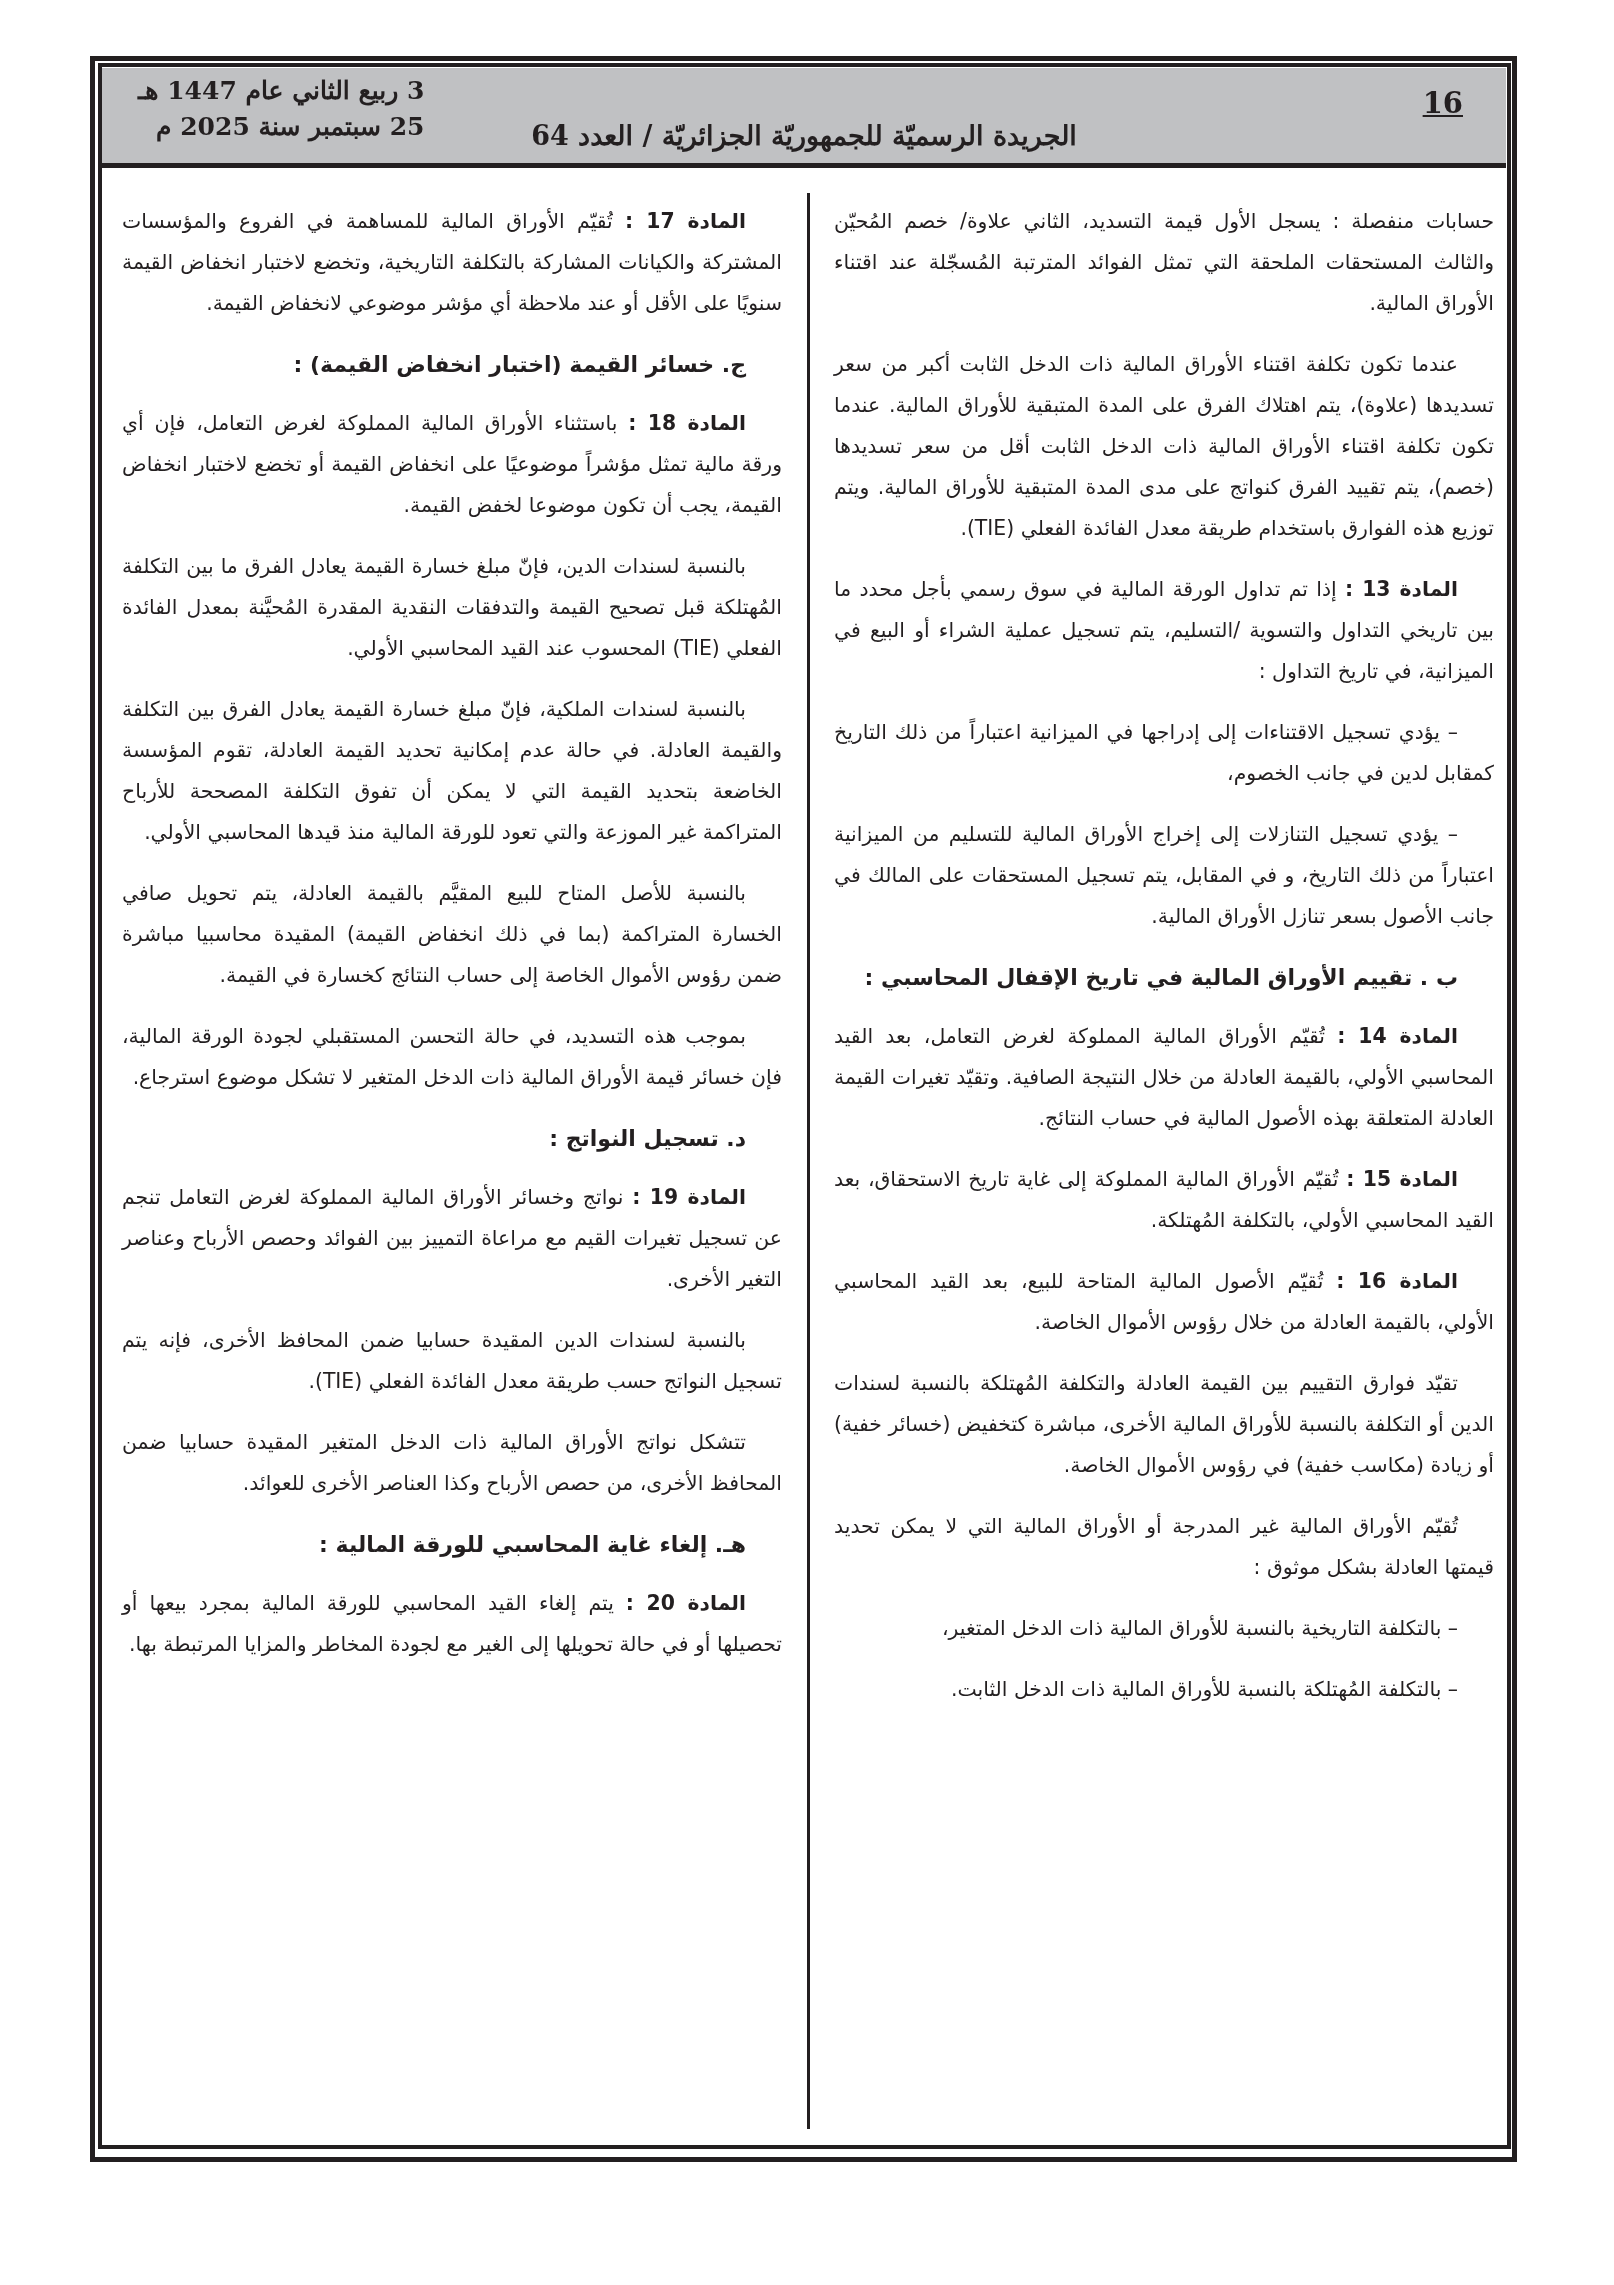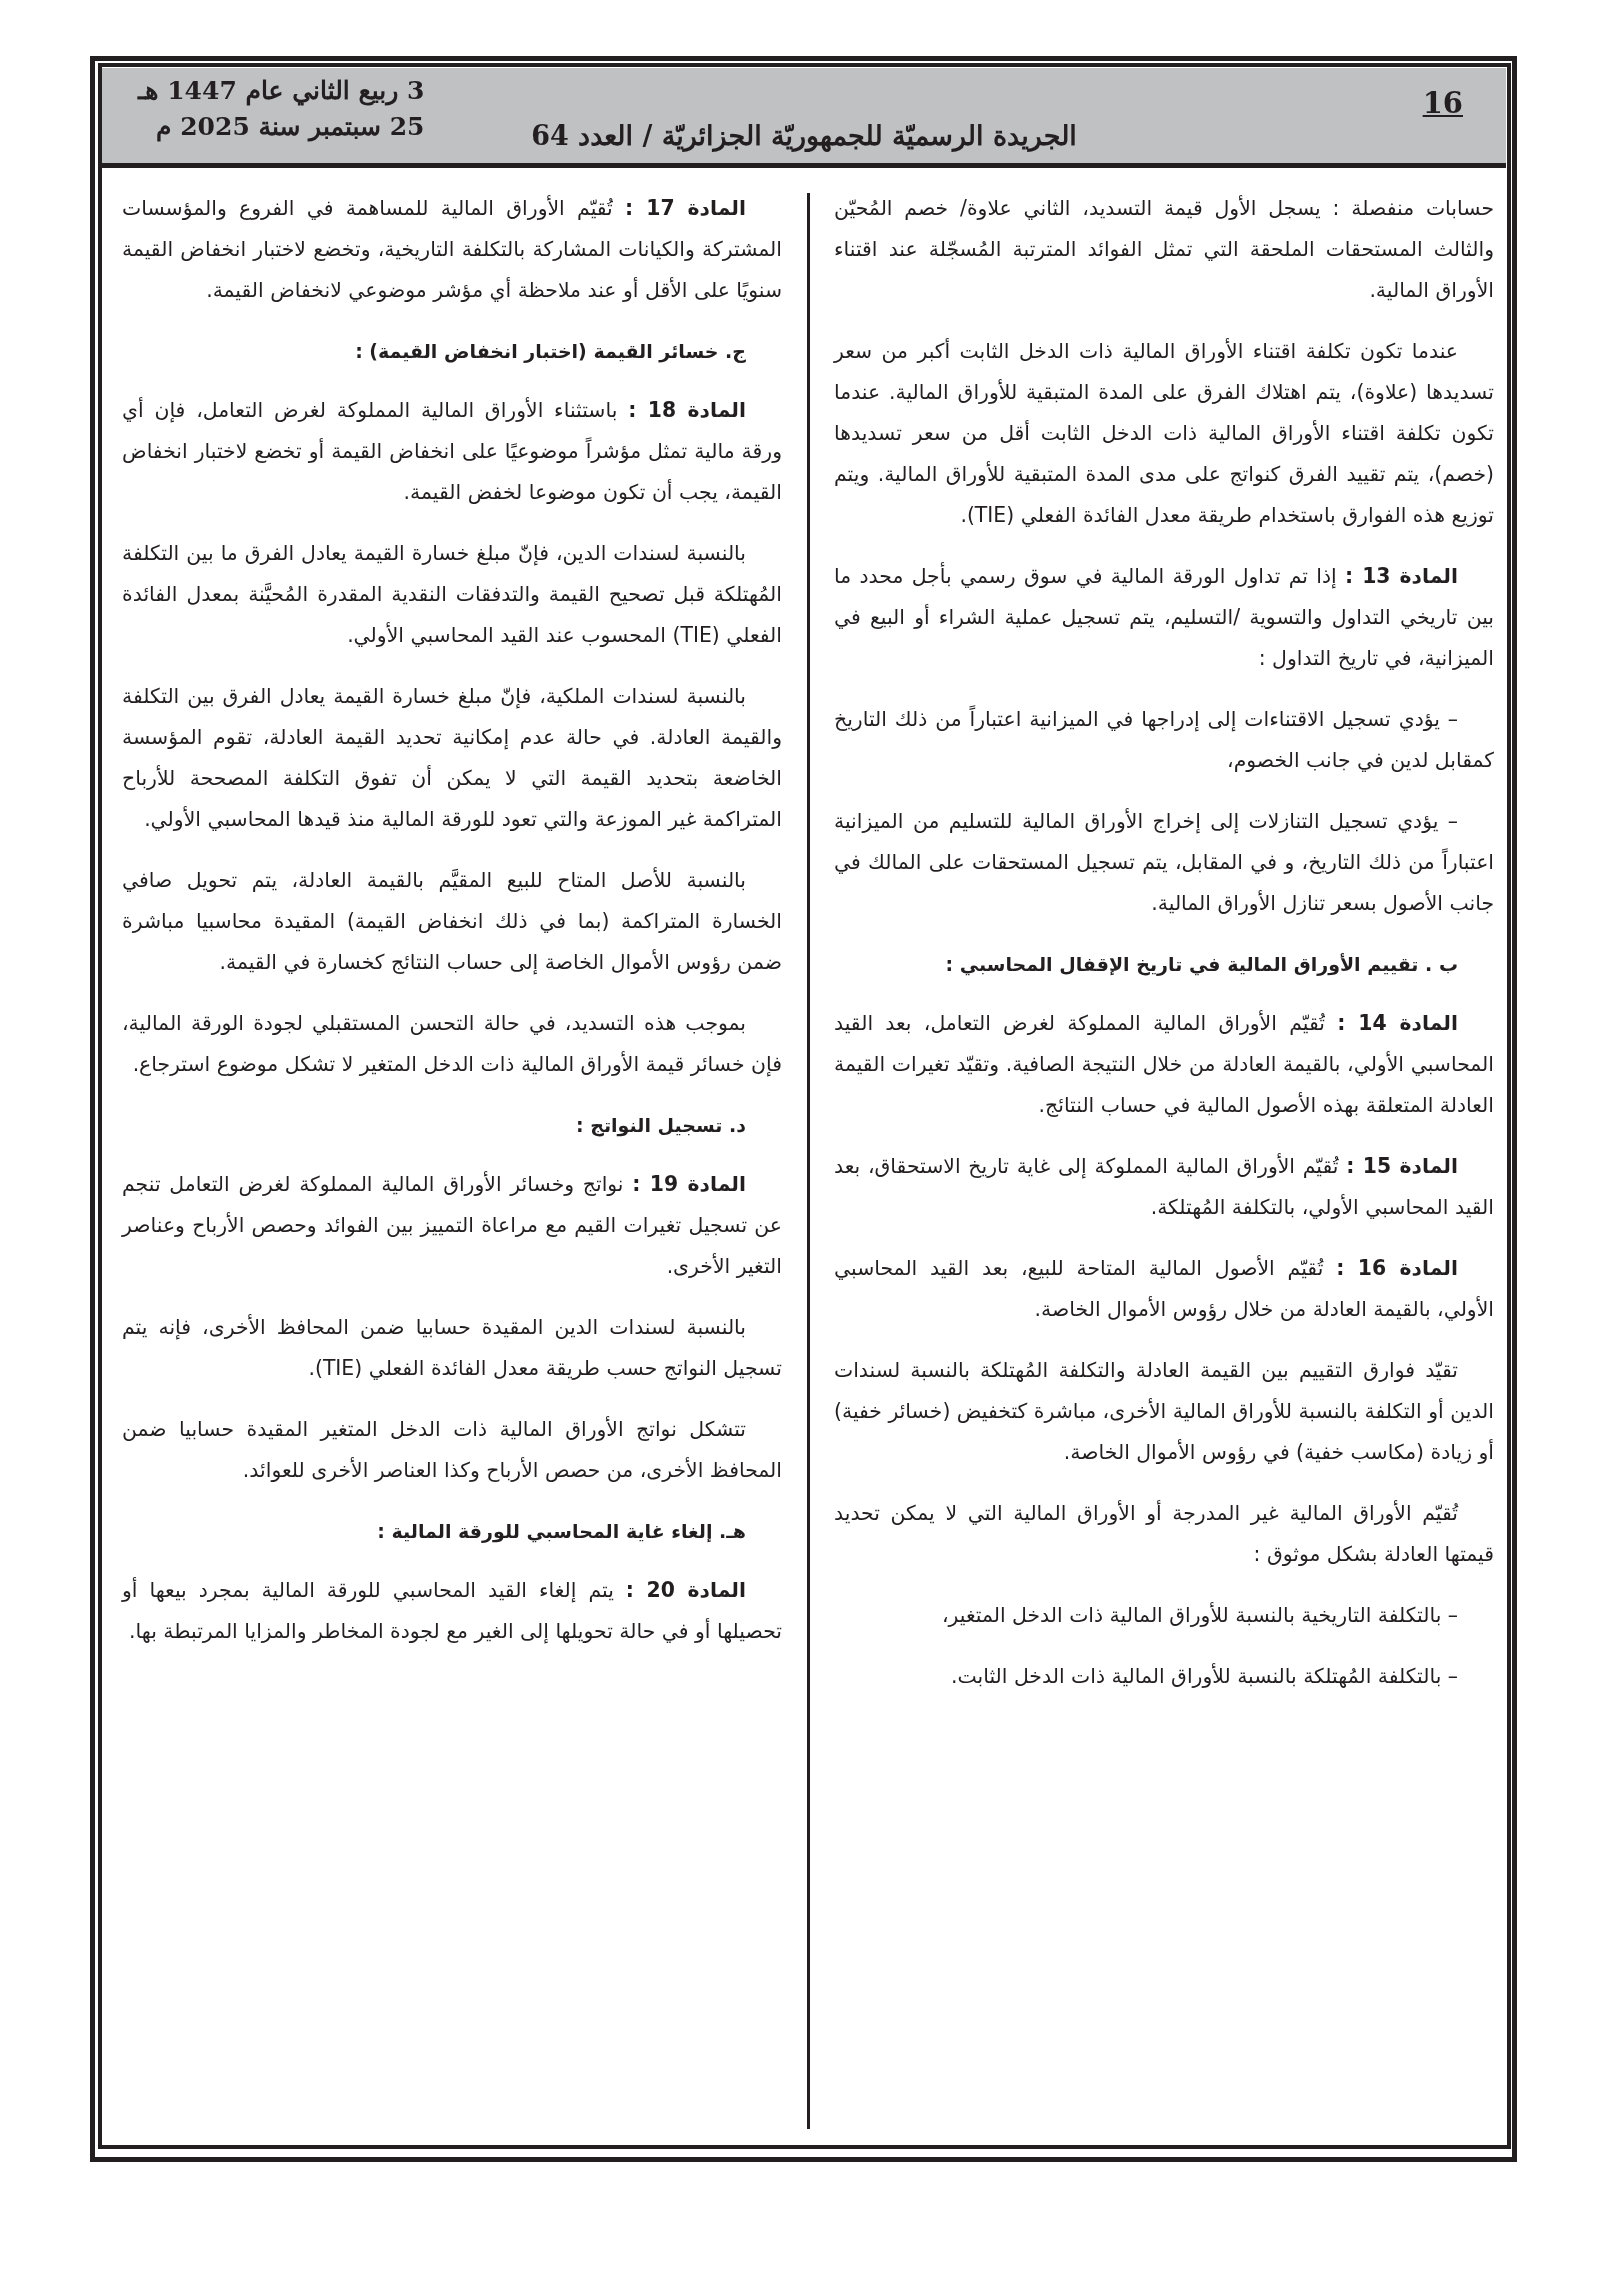--- a/index.html
+++ b/index.html
@@ -21,24 +21,24 @@
   .hdr-title { position:absolute; left:0; right:0; top:20px; text-align:center; font-size:27px;margin-top:32px; }
   .hdr-date { position:absolute; left:36px; top:5.4px; font-size:25px; line-height:36px; text-align:right; }
   .divider { position:absolute; left:807px; top:193px; width:2.7px; height:1936px; background:#231f20; }
   .col {
     position:absolute; top:185px; width:660px;
     font-family:"DejaVu Sans", sans-serif; font-size:20.4px; line-height:41px;
     color:#231f20; text-align:justify; text-align-last:right;
   }
   .col-right { left:834px; }
   .col-left { left:122px; }
-  .p { margin:3px 0 20px 0; text-indent:0; }
+  .p { margin:16px 0 20px 0; text-indent:0; }
   .p.ind { text-indent:36px; }
   .lbl { font-weight:bold; }
-  .h { font-weight:bold; font-size:19px; margin:0 0 18px 0; padding-right:36px; }
+  .h { font-weight:bold; font-size:22px; margin:0 0 18px 0; padding-right:36px; }
   .bul { margin:0 0 20px 0; padding-right:0; text-indent:36px; }
 </style>
 </head>
 <body>
 
 <div class="frame-outer"></div>
 <div class="frame-inner"></div>
 
 <div class="header">
   <span class="hdr-page">16</span>

